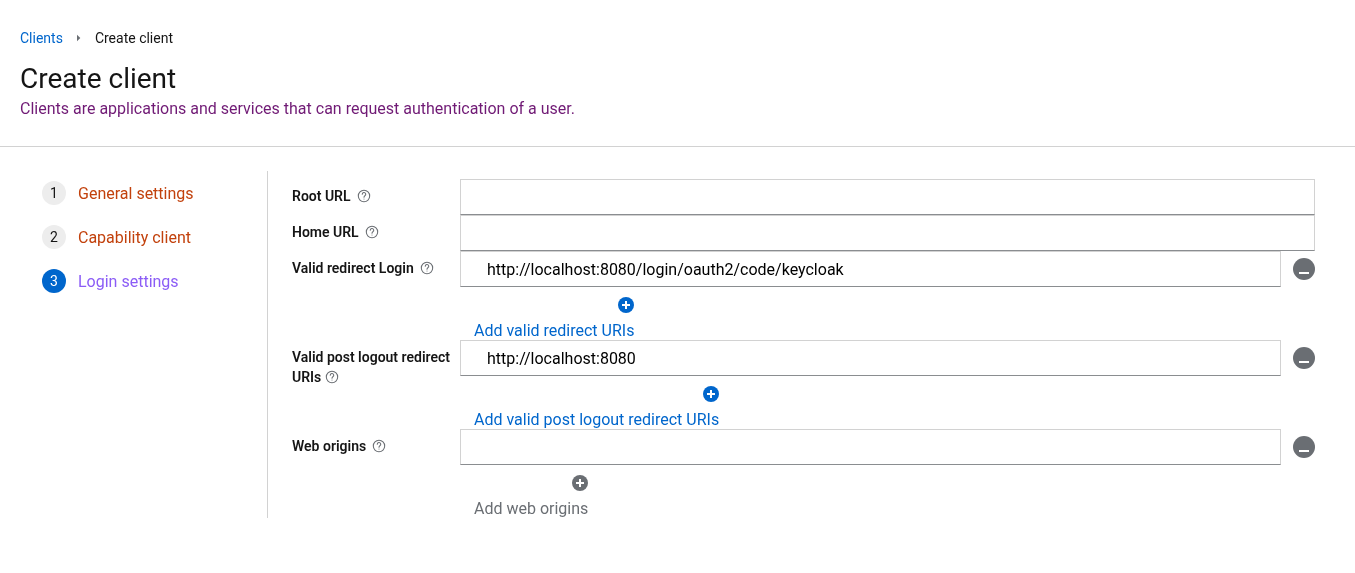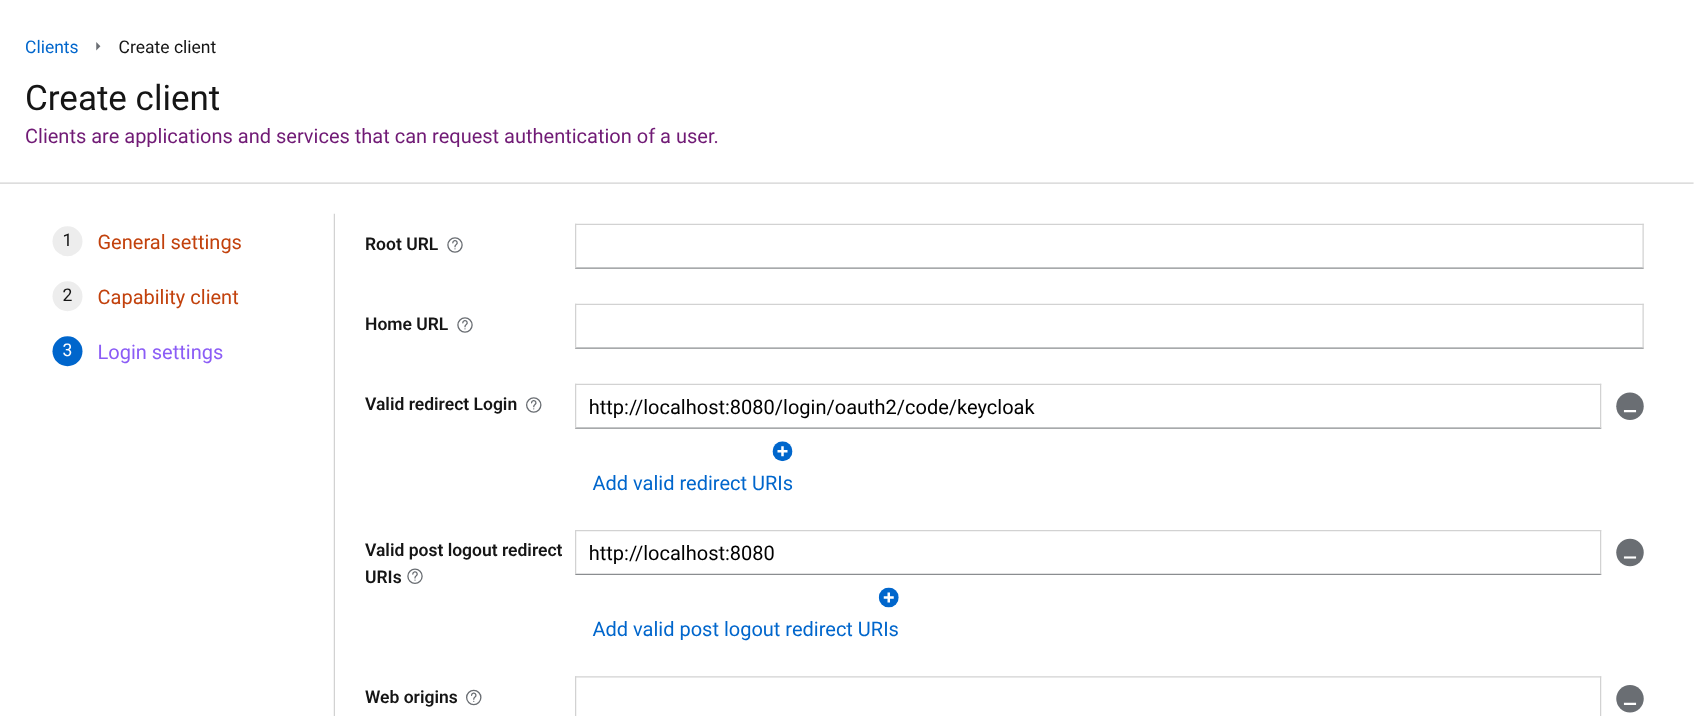--- a/index.html
+++ b/index.html
@@ -87,21 +87,20 @@
       color: #8b5cf6;
       text-align: center;
     }
     .form-area {
       flex: 1;
       padding: 8px 40px 0 24px;
     }
     .form-row {
       display: flex;
       align-items: flex-start;
-      margin-bottom: 28px;
     }
     .form-label {
       width: 168px;
       flex-shrink: 0;
       font-size: 14px;
       font-weight: 600;
       padding-top: 8px;
       display: flex;
       align-items: flex-start;
       gap: 6px;
@@ -131,21 +130,21 @@
     .input-row {
       display: flex;
       align-items: center;
       gap: 12px;
     }
     input[type="text"] {
       flex: 1;
       height: 36px;
       border: 1px solid #d2d2d2;
       border-bottom: 1px solid #8a8d90;
-      padding: 0 10px;
+      padding: 0 26px;
       font-size: 16px;
       font-family: inherit;
       outline: none;
       border-radius: 0;
     }
     .remove-btn {
       width: 22px;
       height: 22px;
       border-radius: 50%;
       background: #6a6e73;

